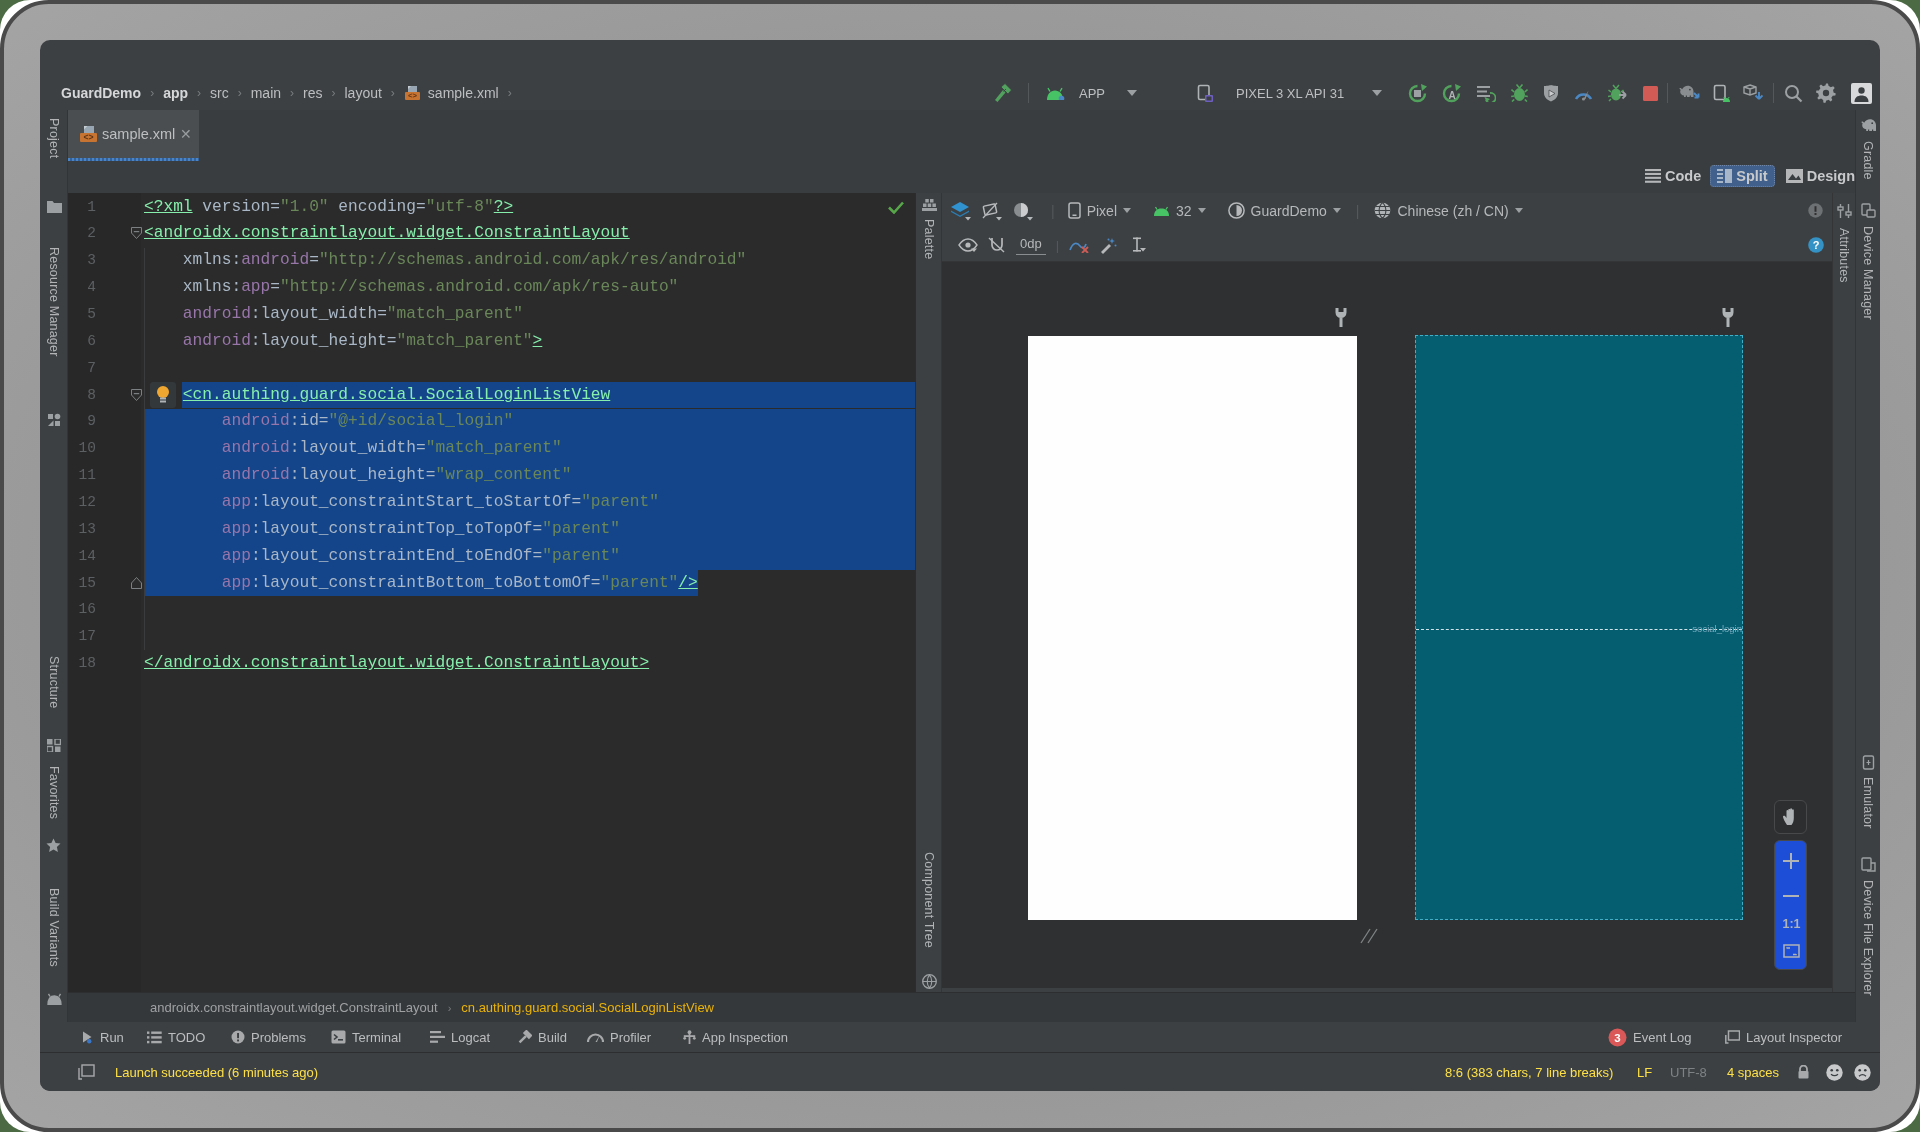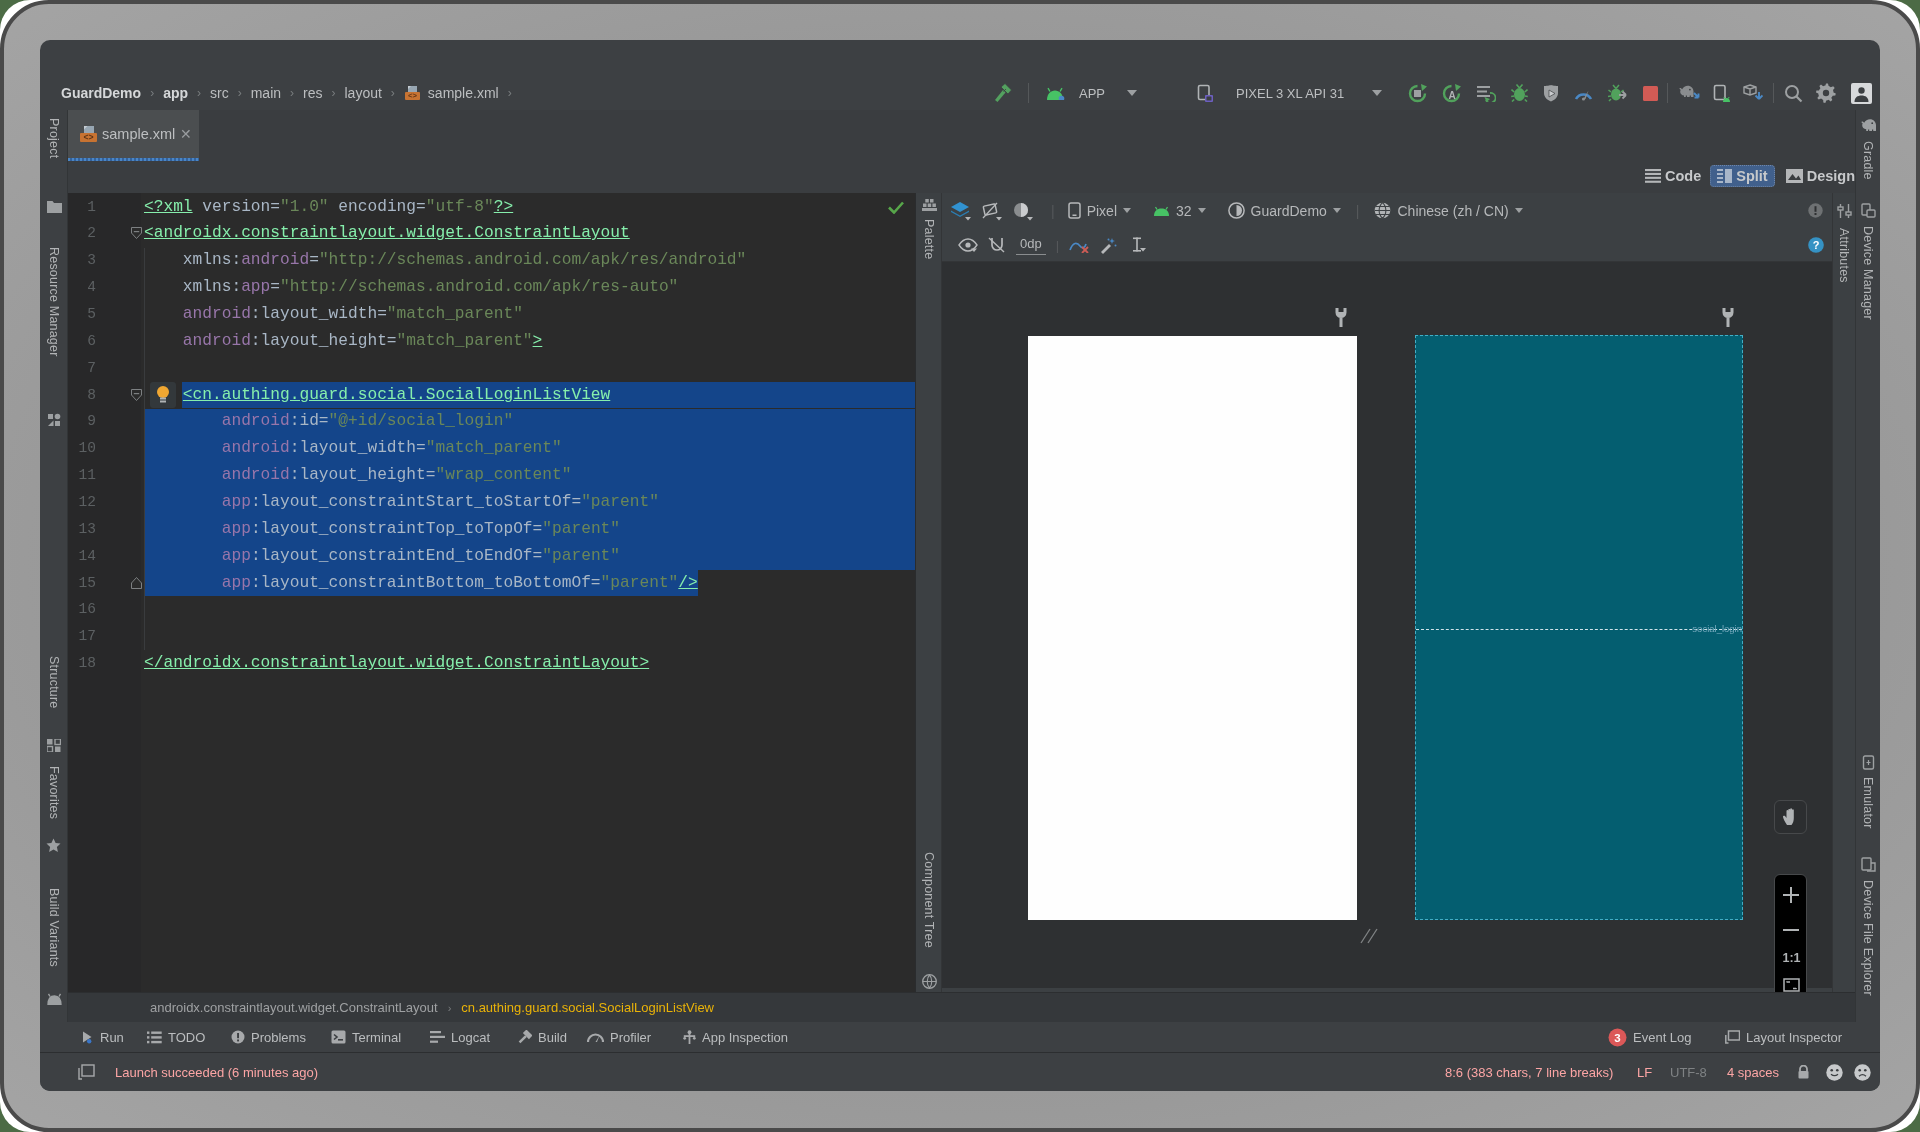--- a/index.html
+++ b/index.html
@@ -54,21 +54,21 @@
 .dtoolbar1 { position:absolute; left:902px; top:153px; width:890px; height:35px; background:#3c4043; }
 .dtoolbar2 { position:absolute; left:902px; top:188px; width:890px; height:34px; background:#3c4043; border-bottom:1px solid #333537;}
 .device1 { position:absolute; left:988px; top:296px; width:329px; height:584px; background:#fefefe; }
 .device2 { position:absolute; left:1375px; top:295px; width:328px; height:585px; background:#045e70; border:1px dashed #43aec6; }
 
 
 .breadbar { position:absolute; left:28px; top:952px; width:1787px; height:30px; background:#35383b; border-top:1px solid #2c2e30; }
 .btoolbar { position:absolute; left:0; top:982px; width:1840px; height:30px; background:#3d4043; }
 .statusbar { position:absolute; left:0; top:1012px; width:1840px; height:39px; background:#3d4043; border-top:1px solid #2c2e30; }
 .bitem { position:absolute; top:0; height:30px; display:flex; align-items:center; gap:6px; font-size:13px; color:#bbbdbf; }
-.sitem { position:absolute; top:0; height:38px; display:flex; align-items:center; gap:6px; font-size:13px; color:#fca5a5; }
+.sitem { position:absolute; top:0; height:38px; display:flex; align-items:center; gap:6px; font-size:13px; color:#fde047; }
 .crumb2 { position:absolute; top:0; height:29px; display:flex; align-items:center; font-size:13px; color:#9fa1a3; }
 .vlabel { position:absolute; writing-mode:vertical-rl; font-size:12.5px; color:#b2b4b6; letter-spacing:0.2px; white-space:nowrap; }
 .icn { display:inline-block; vertical-align:middle; }
 </style>
 </head>
 <body>
 <div class="whitebg"></div>
 <div class="frame"></div>
 <div class="window">
   <div class="navbar">
@@ -421,21 +421,21 @@
         <g stroke="#808385" stroke-width="1.3">
           <path d="M1 15 L10 1"></path>
           <path d="M8 15 L17 1"></path>
         </g>
       </svg>
     <div class="abs" style="left:832px; top:538px; width:33px; height:34px; background:#2c2e30; border:1px solid #47494b; border-radius:6px;">
       <svg class="abs" style="left:7px; top:7px;" width="17" height="18" viewBox="0 0 17 18">
           <path d="M5 17 C3 14 1.5 11 1 9 C0.8 7.8 2.2 7.2 3 8 L4.5 10 L4.5 3 C4.5 1.8 6.3 1.8 6.3 3 L6.3 1.8 C6.3 0.6 8.2 0.6 8.2 1.8 L8.2 1.2 C8.2 0 10 0 10 1.2 L10 2.2 C10 1 11.8 1 11.8 2.2 L11.8 10 C11.8 13 11 15 9.5 17 Z" fill="#b0b3b5"></path>
         </svg>
     </div>
-    <div class="abs" style="left:832px; top:612px; width:33px; height:130px; background:#000000; border:1px solid #47494b; border-radius:6px;">
+    <div class="abs" style="left:832px; top:578px; width:33px; height:130px; background:#1d4ed8; border:1px solid #47494b; border-radius:6px;">
       <svg class="abs" style="left:8px; top:12px;" width="16" height="16" viewBox="0 0 16 16">
           <path d="M7 0 L9 0 L9 7 L16 7 L16 9 L9 9 L9 16 L7 16 L7 9 L0 9 L0 7 L7 7 Z" fill="#b0b3b5"></path>
         </svg>
       <svg class="abs" style="left:8px; top:47px;" width="16" height="16" viewBox="0 0 16 16">
           <rect x="0" y="7" width="16" height="2" fill="#b0b3b5"></rect>
         </svg>
       <div class="abs" style="left:0; top:76px; width:33px; text-align:center; font-size:12.5px; font-weight:bold; color:#b0b3b5;">1:1</div>
       <svg class="abs" style="left:8px; top:103px;" width="17" height="14" viewBox="0 0 17 14">
           <g stroke="#b0b3b5" stroke-width="1.5" fill="none">
             <rect x="1" y="1" width="15" height="12"></rect>

